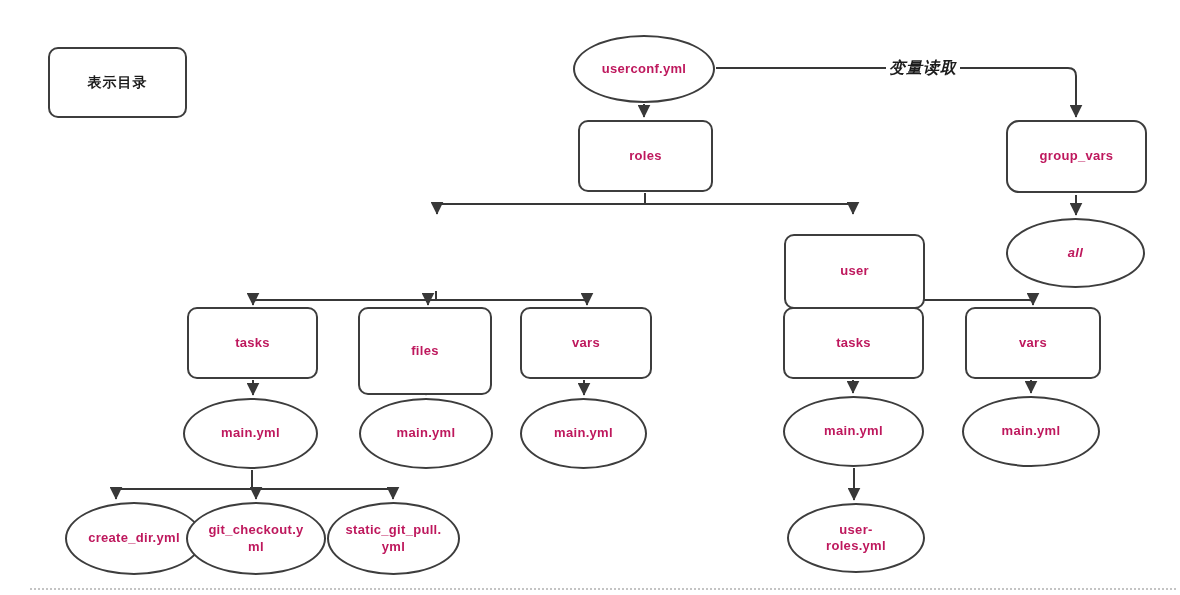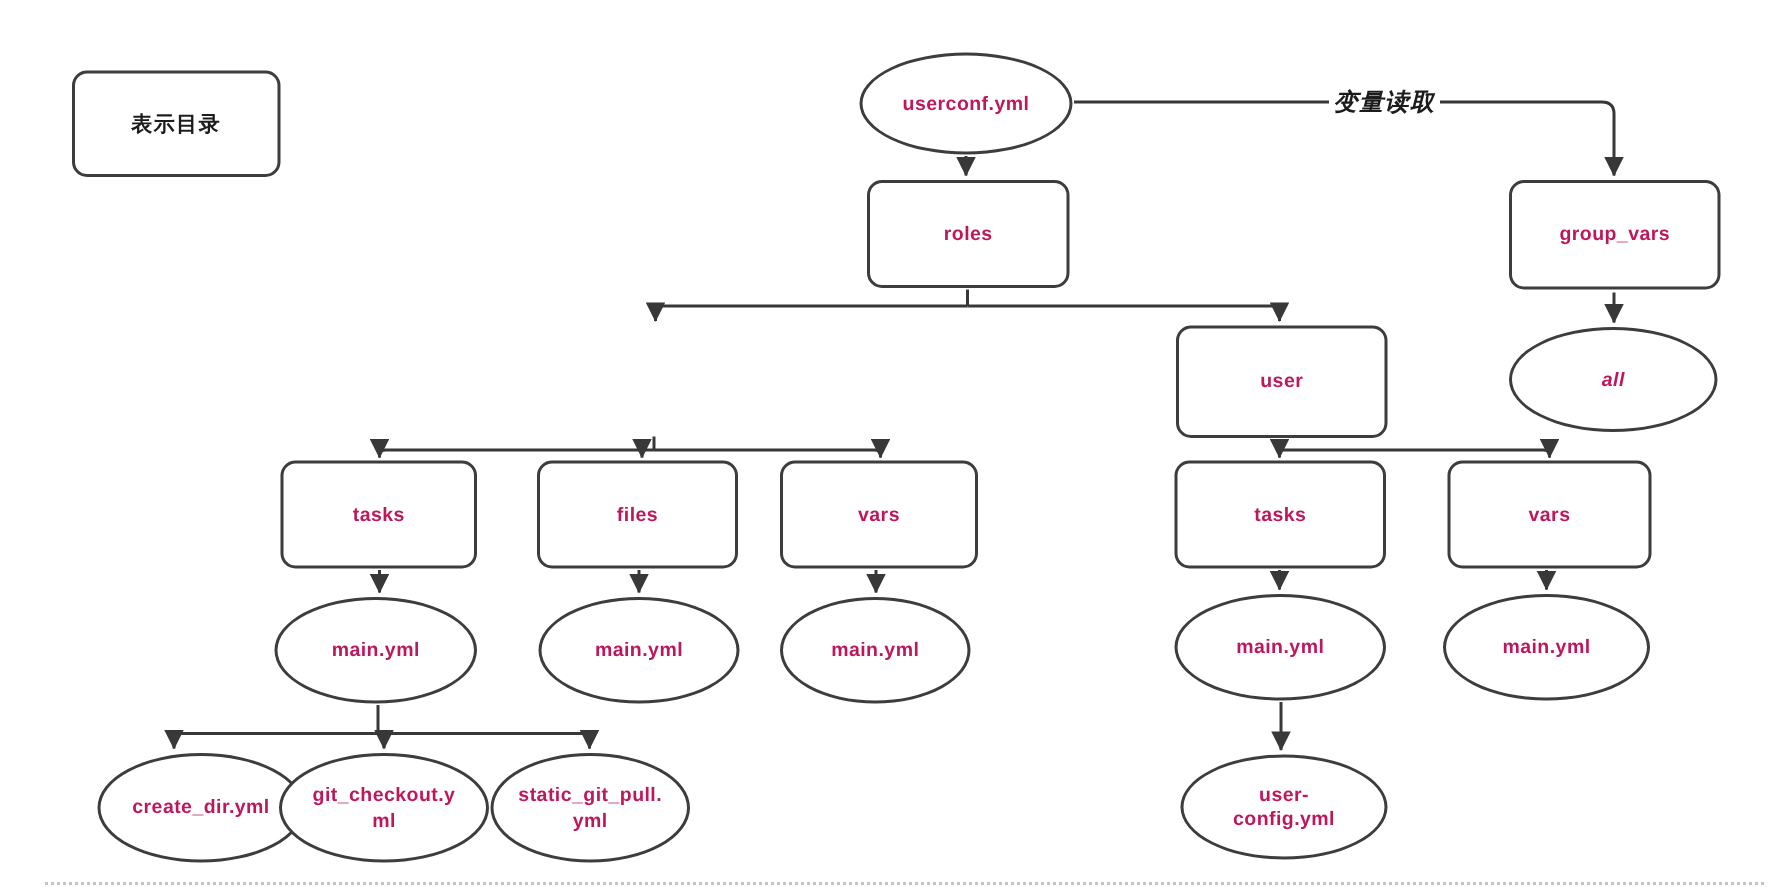--- a/index.html
+++ b/index.html
@@ -70,42 +70,42 @@
       <path d="M252,489 H389 Q393,489 393,491 V499" marker-end="url(#arw)"></path>
 
       <path d="M854,468 V500" marker-end="url(#arw)"></path>
     </g>
   </svg>
 
   <div class="node rect cn" style="left:48px;top:47px;width:139px;height:71px;">表示目录</div>
 
   <div class="node ellipse" style="left:573px;top:35px;width:142px;height:68px;">userconf.yml</div>
   <span class="edge-label" style="left:886px;top:58px;">变量读取</span>
-  <div class="node rect" style="left:1006px;top:120px;width:141px;height:73px;">group_vars</div>
+  <div class="node rect" style="left:1006px;top:120px;width:141px;height:73px;border-radius:13px;">group_vars</div>
   <div class="node ellipse" style="left:1006px;top:218px;width:139px;height:70px;font-style:italic;">all</div>
 
   <div class="node rect" style="left:578px;top:120px;width:135px;height:72px;">roles</div>
 
-  <div class="node rect" style="left:784px;top:217px;width:141px;height:75px;">user</div>
+  <div class="node rect" style="left:784px;top:234px;width:141px;height:75px;">user</div>
 
   <div class="node rect" style="left:187px;top:307px;width:131px;height:72px;">tasks</div>
-  <div class="node rect" style="left:358px;top:307px;width:134px;height:72px;">files</div>
+  <div class="node rect" style="left:358px;top:307px;width:134px;height:88px;">files</div>
   <div class="node rect" style="left:520px;top:307px;width:132px;height:72px;">vars</div>
 
   <div class="node rect" style="left:783px;top:307px;width:141px;height:72px;">tasks</div>
   <div class="node rect" style="left:965px;top:307px;width:136px;height:72px;">vars</div>
 
   <div class="node ellipse" style="left:183px;top:398px;width:135px;height:71px;">main.yml</div>
   <div class="node ellipse" style="left:359px;top:398px;width:134px;height:71px;">main.yml</div>
   <div class="node ellipse" style="left:520px;top:398px;width:127px;height:71px;">main.yml</div>
   <div class="node ellipse" style="left:783px;top:396px;width:141px;height:71px;">main.yml</div>
   <div class="node ellipse" style="left:962px;top:396px;width:138px;height:71px;">main.yml</div>
 
   <div class="node ellipse" style="left:65px;top:502px;width:138px;height:73px;">create_dir.yml</div>
   <div class="node ellipse" style="left:186px;top:502px;width:140px;height:73px;">git_checkout.y
 ml</div>
   <div class="node ellipse" style="left:327px;top:502px;width:133px;height:73px;">static_git_pull.
 yml</div>
   <div class="node ellipse" style="left:787px;top:503px;width:138px;height:70px;">user-
-config.yml</div>
+roles.yml</div>
 
   <div class="bottom-line"></div>
 </div>
 
 </body></html>

